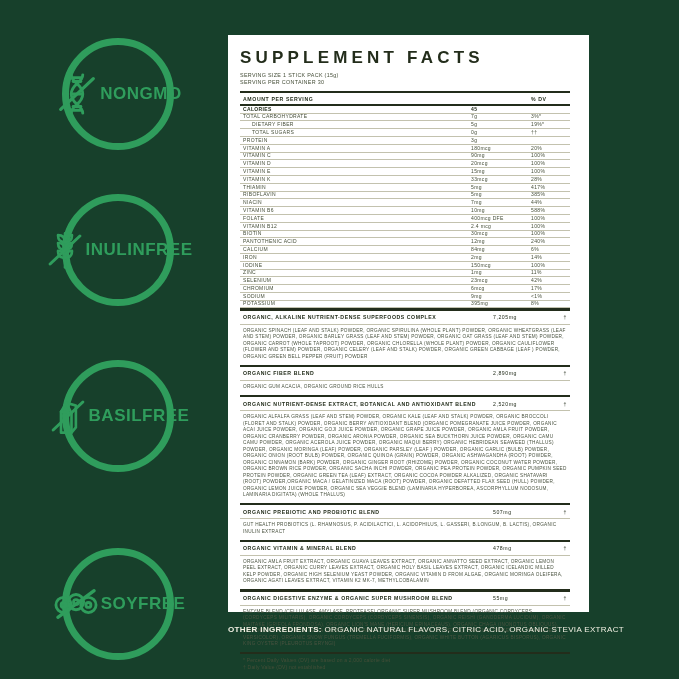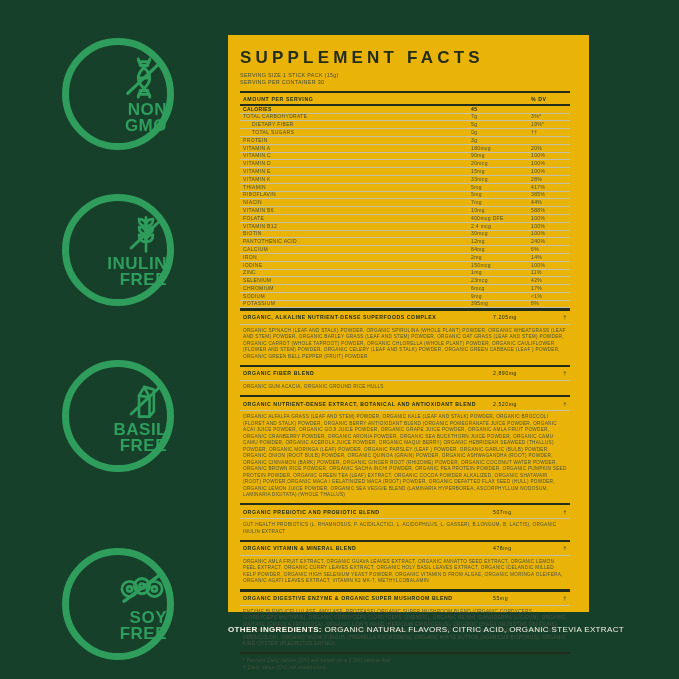--- a/index.html
+++ b/index.html
@@ -7,30 +7,30 @@
     width:679px;height:679px;position:relative;overflow:hidden;
     background:#17402b;
     font-family:"Liberation Sans","DejaVu Sans",sans-serif;
     -webkit-font-smoothing:antialiased;
   }
   
   .badge{
     position:absolute;left:62px;width:112px;height:112px;
     border:7px solid #2f9d5c;border-radius:50%;
     box-sizing:border-box;color:#2f9d5c;
-    display:flex;flex-direction:column;align-items:flex-end;justify-content:center;
+    display:flex;flex-direction:row;align-items:center;justify-content:center;
   }
   .badge svg{display:block;margin-bottom:1px;}
   .badge .bline{
     font-weight:bold;font-size:17px;line-height:16px;letter-spacing:.5px;text-align:center;
   }
   
   .panel{
     position:absolute;left:228px;top:35px;width:361px;height:577px;
-    background:#eab308;color:#39422d;box-sizing:border-box;
+    background:#ffffff;color:#39422d;box-sizing:border-box;
     padding:13px 19px 10px 12px;
   }
   .panel-title{
     font-size:17px;font-weight:bold;letter-spacing:4.2px;color:#232d1b;white-space:nowrap;
   }
   .serving{font-size:5.4px;line-height:6.8px;letter-spacing:.3px;margin-top:4px;color:#454e38;}
   .rule-thick{height:2.4px;background:#232d1b;}
   .rule-mid{height:1.6px;background:#232d1b;}
   .thead{
     display:flex;align-items:center;

